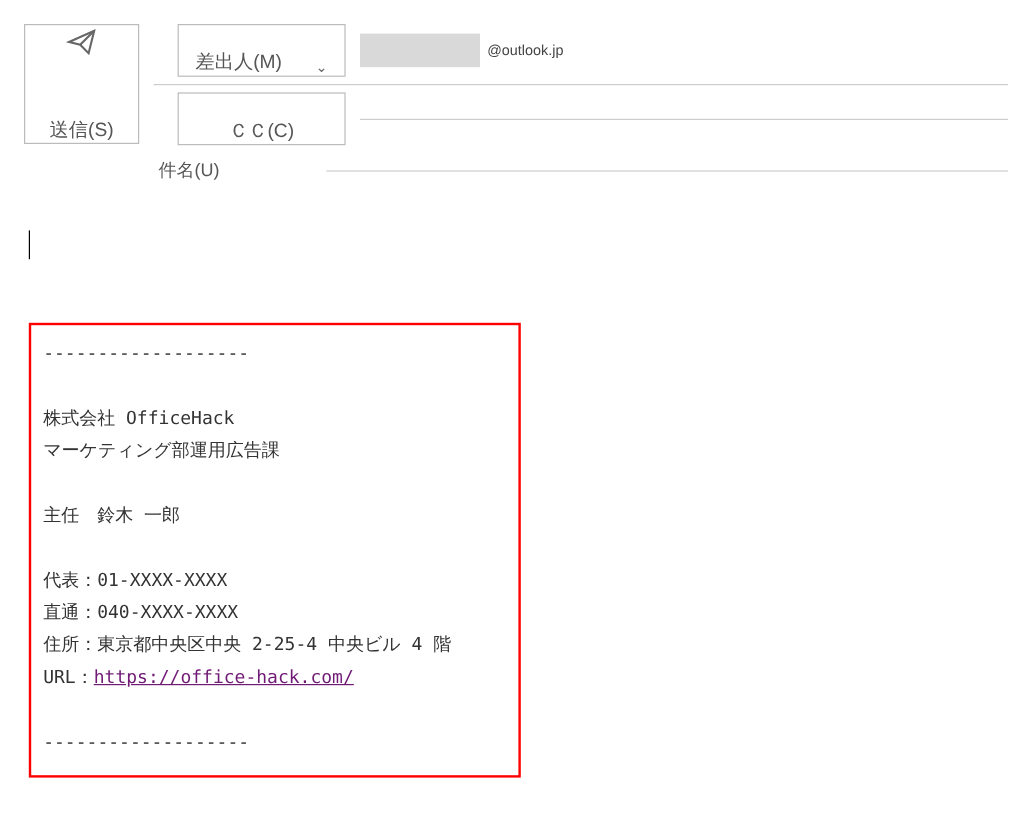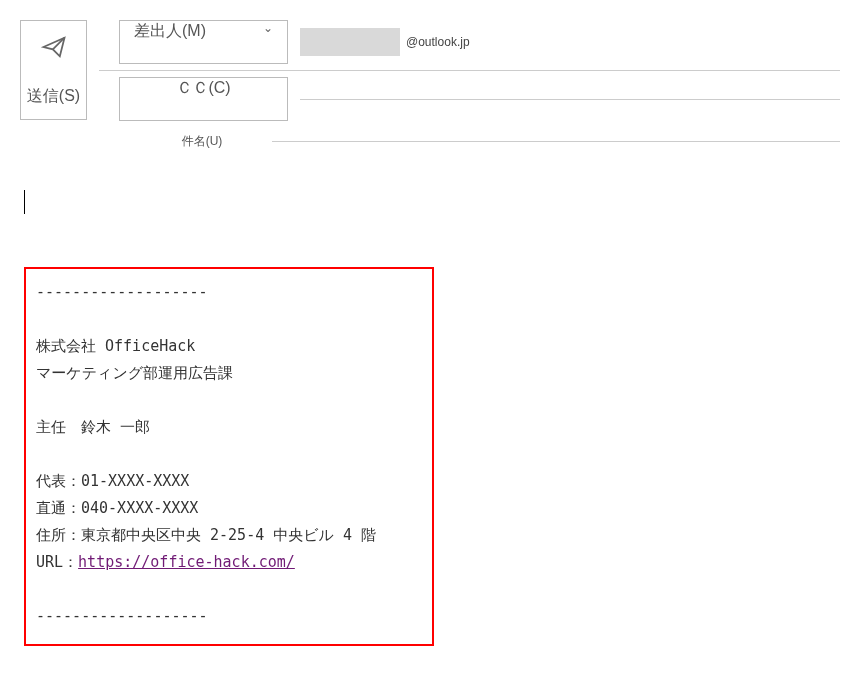--- a/index.html
+++ b/index.html
@@ -17,43 +17,43 @@
       gap: 12px;
       align-items: flex-start;
     }
     .send-box {
       border: 1px solid #bbb;
       width: 118px;
       height: 100px;
       display: flex;
       flex-direction: column;
       align-items: center;
-      justify-content: center;
+      justify-content: space-between;
       color: #666;
       cursor: pointer;
       gap: 22px;
     }
     .send-box svg { width: 28px; height: 28px; }
     .send-label { font-size: 16px; color: #555; }
     .fields-col {
       display: flex;
       flex-direction: column;
       gap: 6px;
     }
     .field-row {
       display: flex;
       align-items: center;
       gap: 12px;
     }
     .field-btn {
       border: 1px solid #bbb;
-      width: 169px;
+      width: 140px;
       height: 44px;
       display: flex;
-      align-items: flex-start;
+      align-items: flex-end;
       justify-content: center;
       color: #555;
       font-size: 16px;
       cursor: pointer;
       background: #fff;
       margin-left: 20px;
     }
     .from-btn { justify-content: space-between; padding: 0 14px; }
     .chevron { font-size: 12px; color: #666; }
     .masked {
@@ -69,23 +69,23 @@
       min-width: 500px;
     }
     .subject-row {
       display: flex;
       align-items: center;
       margin-top: 12px;
       margin-left: 112px;
     }
     .subject-label {
       width: 140px;
-      text-align: center;
+      text-align: left;
       color: #555;
-      font-size: 12px;
+      font-size: 15px;
     }
     .body-area {
       margin-top: 40px;
       padding-left: 4px;
     }
     .cursor {
       display: inline-block;
       width: 1px;
       height: 24px;
       background: #000;

